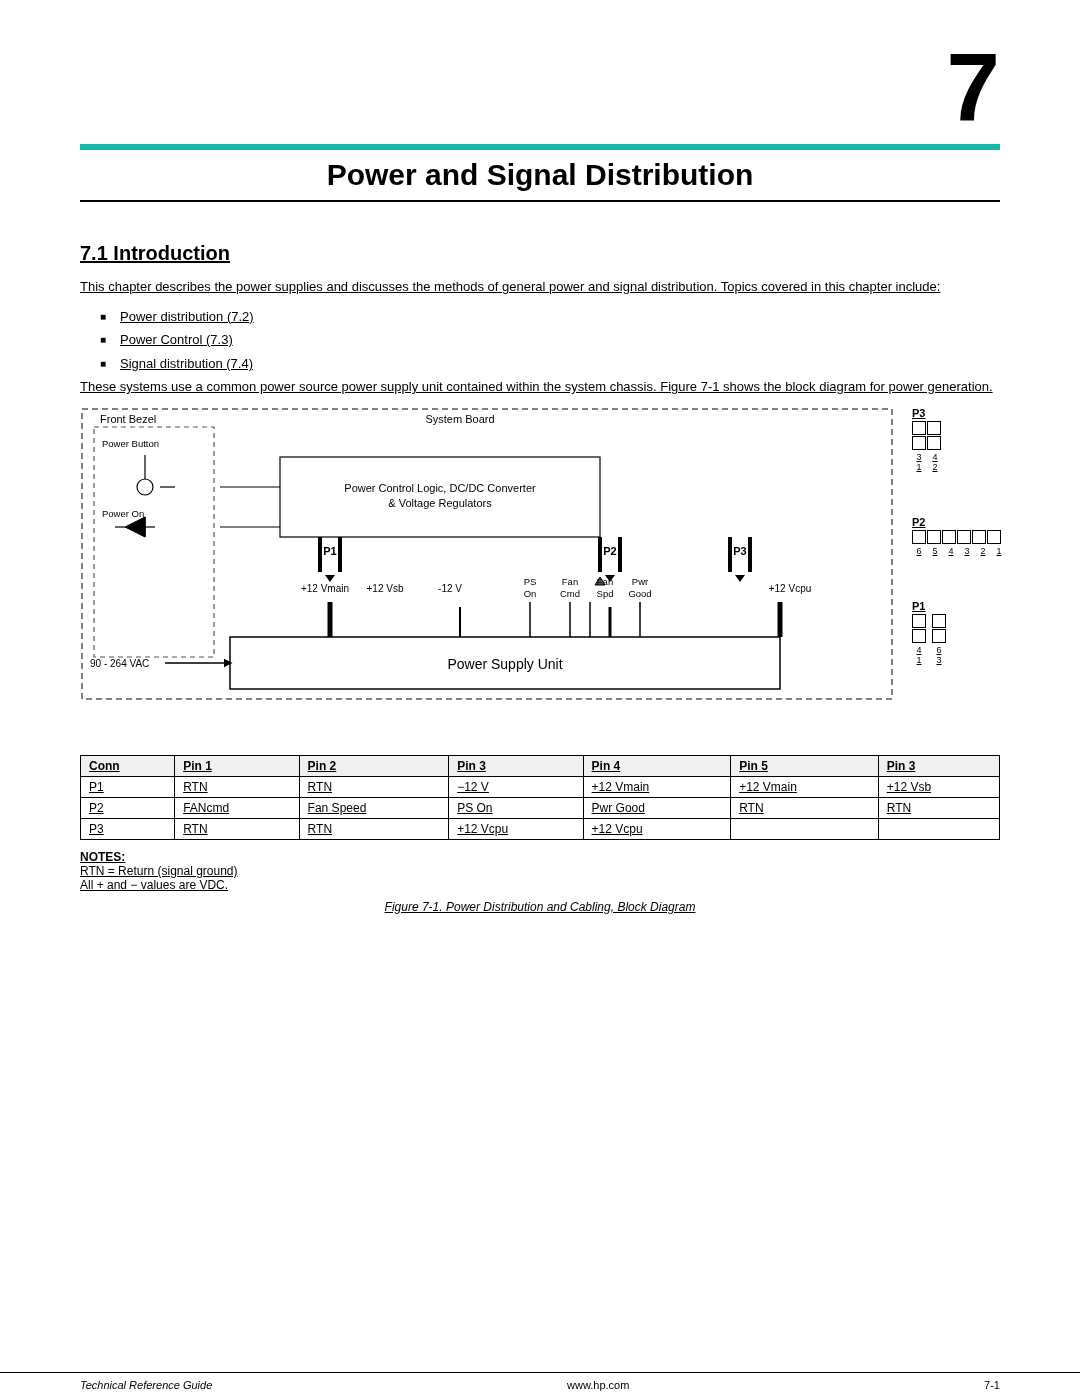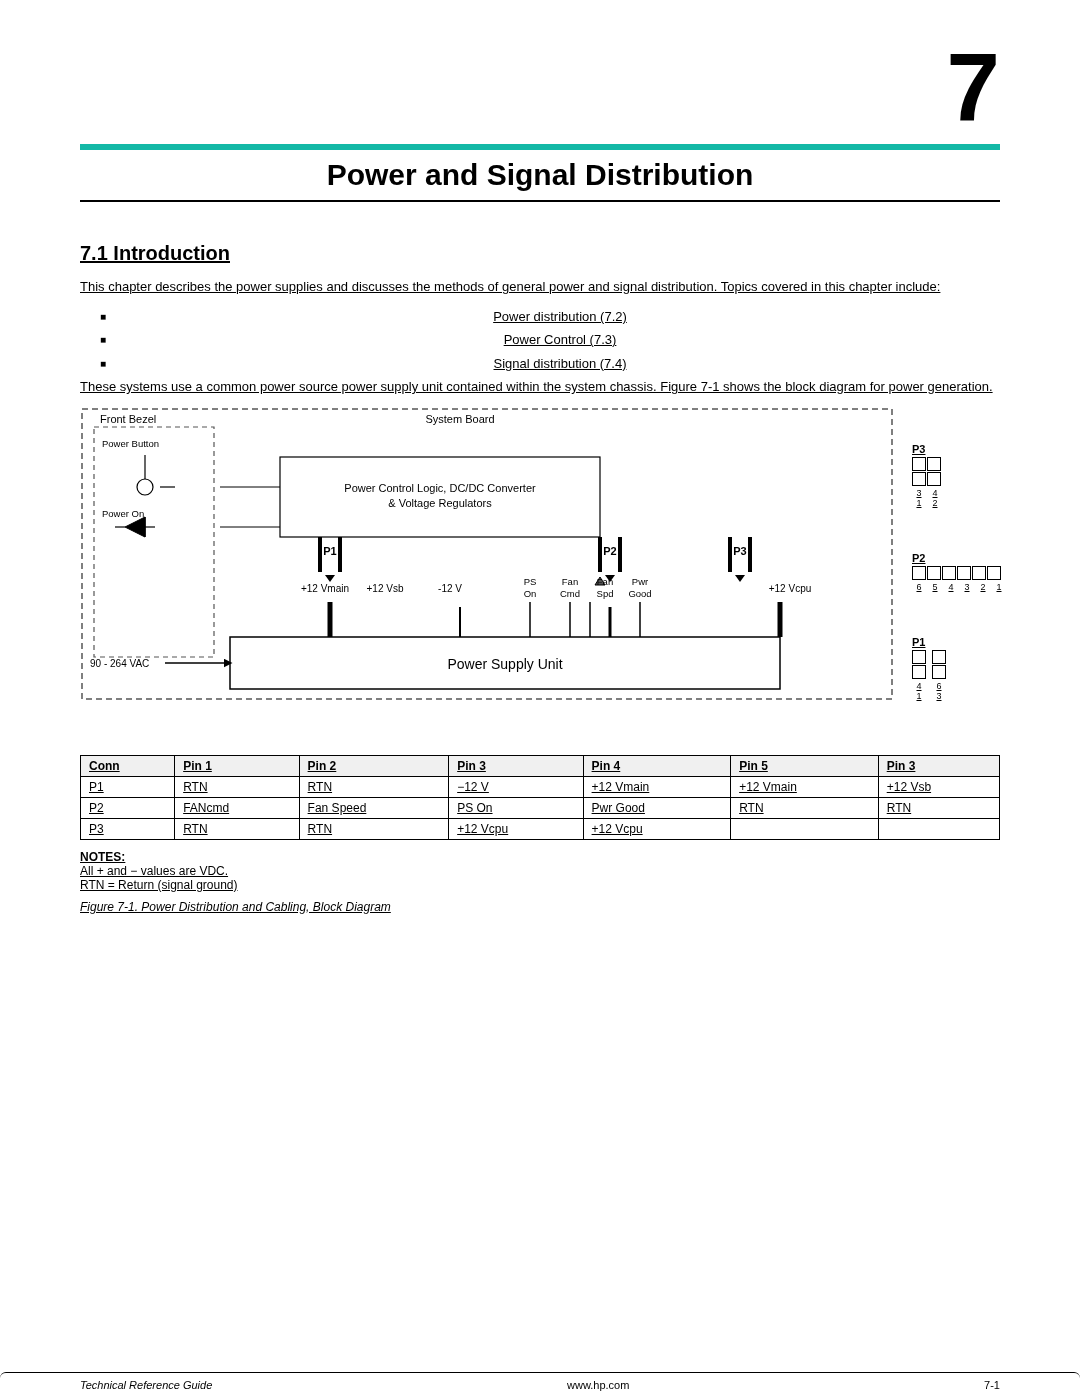--- a/index.html
+++ b/index.html
@@ -57,21 +57,20 @@
 
     .body-text {
       font-size: 13px;
       line-height: 1.5;
       margin-bottom: 10px;
     }
 
     .bullet-list {
       list-style: none;
       margin: 6px 0 0 20px;
-      text-align: center;
     }
 
     .bullet-list li {
       position: relative;
       padding-left: 20px;
       margin-bottom: 4px;
       font-size: 13px;
       line-height: 1.5;
     }
 
@@ -80,21 +79,21 @@
       position: absolute;
       left: 0;
       font-size: 10px;
       top: 2px;
     }
 
     
     .diagram-area {
       display: flex;
       flex-direction: row;
-      align-items: center;
+      align-items: flex-start;
       margin-top: 10px;
       margin-bottom: 6px;
     }
 
     .diagram-right {
       width: 100px;
       margin-left: 12px;
       display: flex;
       flex-direction: column;
       align-items: flex-start;
@@ -161,39 +160,38 @@
     }
 
     .notes-section .notes-label {
       font-weight: bold;
     }
 
     
     .figure-caption {
       font-size: 12px;
       font-style: italic;
-      text-align: left;
+      text-align: center;
       margin-top: 8px;
       margin-bottom: 0;
     }
 
     
     .page-footer {
       position: absolute;
       bottom: 0;
       left: 0;
       right: 0;
       border-top: 1px solid #000;
       display: flex;
       flex-direction: row;
       justify-content: space-between;
       align-items: center;
       padding: 6px 80px;
       font-size: 11px;
-      border-radius: 6px;
     }
 
     .footer-left { font-style: italic; }
     .footer-center { }
     .footer-right { }
 
     
     .content-main {
       flex: 1;
       text-decoration: underline;
@@ -436,22 +434,22 @@
           <td>+12 Vcpu</td>
           <td>+12 Vcpu</td>
           <td></td>
           <td></td>
         </tr>
       </tbody>
     </table>
 
     <div class="notes-section">
       <div class="notes-label">NOTES:</div>
+      <div>RTN = Return (signal ground)</div>
       <div>All + and − values are VDC.</div>
-      <div>RTN = Return (signal ground)</div>
     </div>
 
     <div class="figure-caption">Figure 7-1. Power Distribution and Cabling, Block Diagram</div>
   </div>
 
   <div class="page-footer">
     <div class="footer-left">Technical Reference Guide</div>
     <div class="footer-center">www.hp.com</div>
     <div class="footer-right">7-1</div>
   </div>

